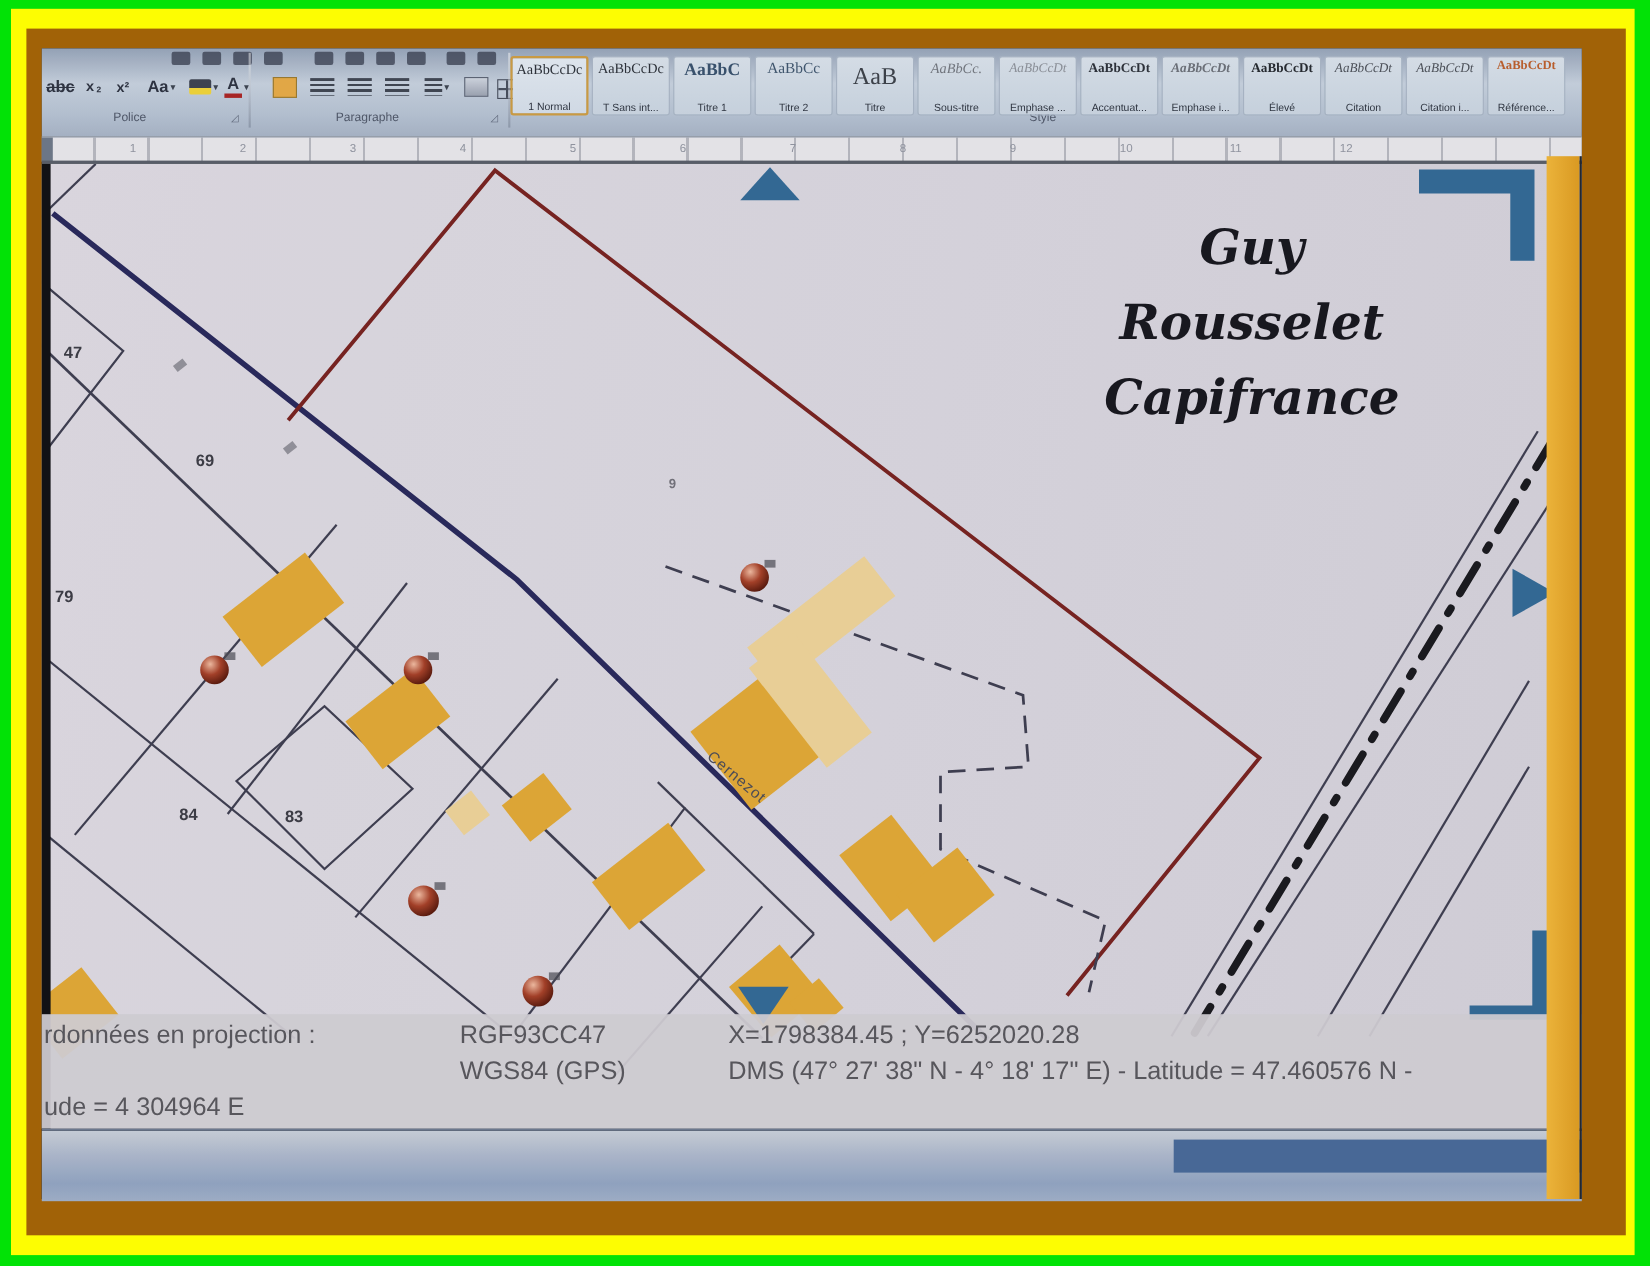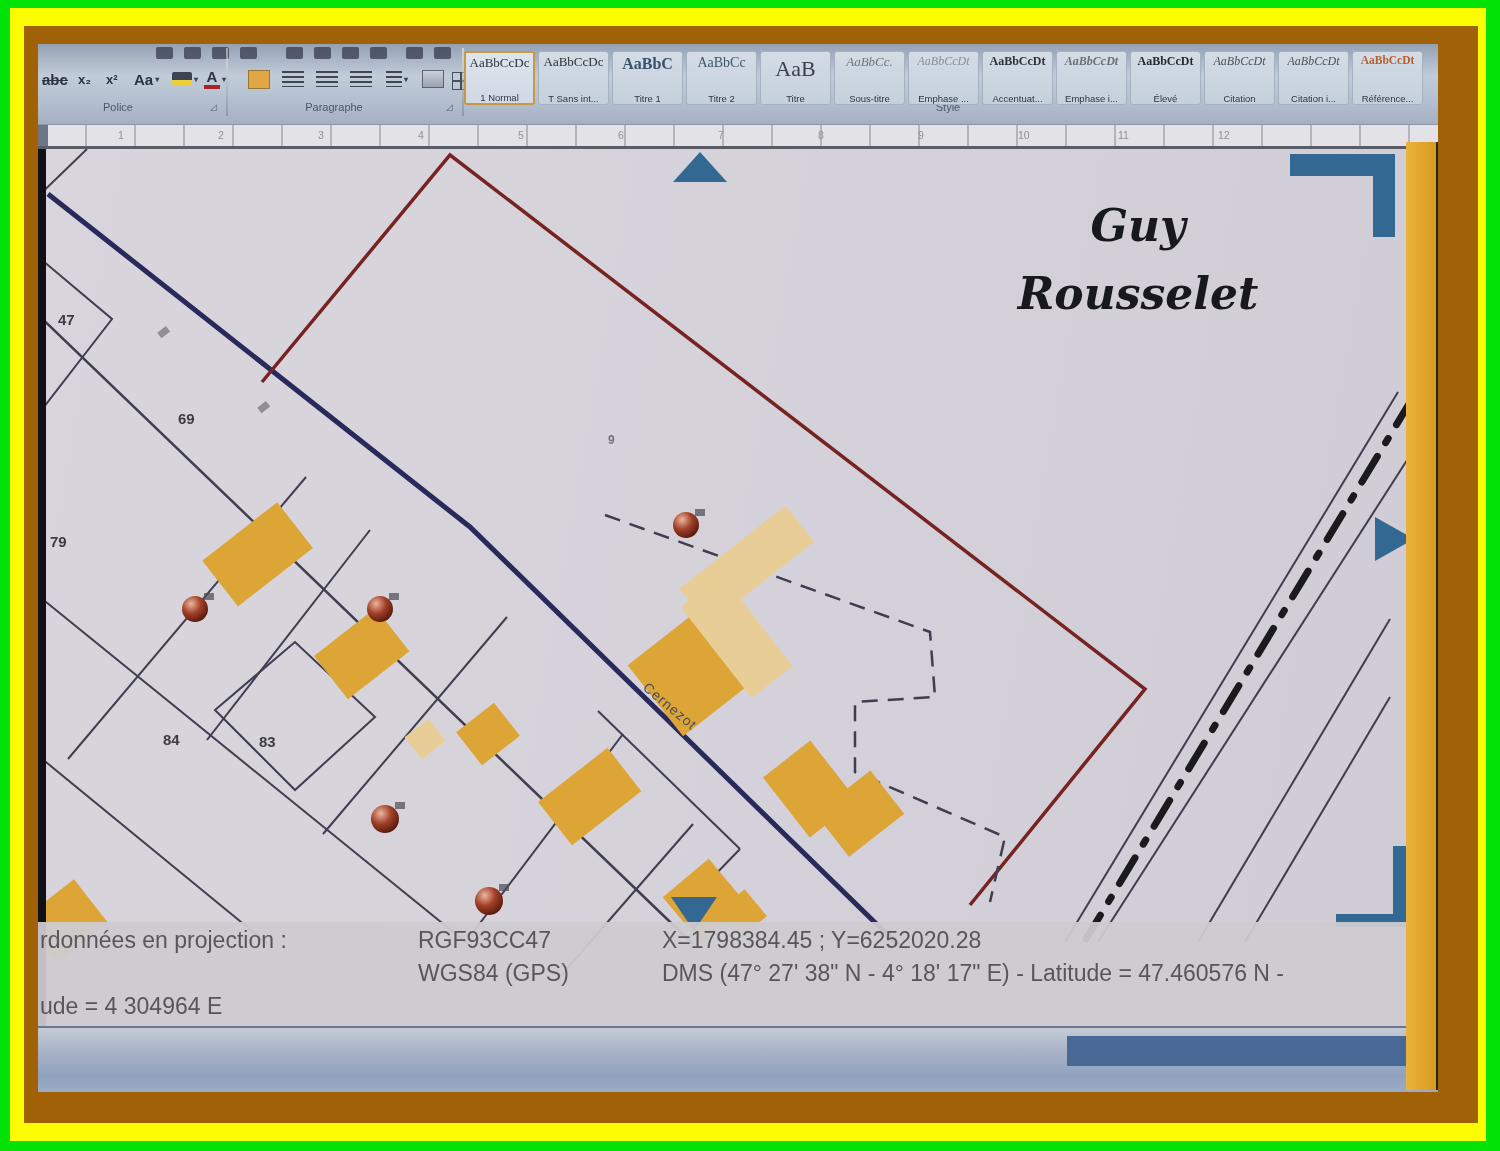--- a/index.html
+++ b/index.html
@@ -93,21 +93,21 @@
       <div class="mini" style="left:174px"></div>
       <div class="mini" style="left:202px"></div>
       <div class="mini" style="left:248px"></div>
       <div class="mini" style="left:276px"></div>
       <div class="mini" style="left:304px"></div>
       <div class="mini" style="left:332px"></div>
       <div class="mini" style="left:368px"></div>
       <div class="mini" style="left:396px"></div>
 
       <div class="ic" style="left:4px;text-decoration:line-through;">abc</div>
-      <div class="ic" style="left:40px;font-size:13px;">x₂</div>
+      <div class="ic" style="left:40px;font-size:13px;font-family:Liberation Mono, monospace;">x₂</div>
       <div class="ic" style="left:68px;font-size:13px;">x²</div>
       <div class="ic" style="left:96px;">Aa<span class="caret">▾</span></div>
       <div class="ic" style="left:134px;">
           <span class="hl-pen"></span>
           <span class="caret">▾</span>
         </div>
       <div class="ic" style="left:166px;">
           <span class="fc-a">A<span class="bar"></span></span>
           <span class="caret">▾</span>
         </div>
@@ -319,20 +319,21 @@
           <text x="570" y="295" font-size="12" opacity=".65">9</text>
         </g>
 
         <text transform="translate(604,540) rotate(40)" font-family="Liberation Sans, sans-serif" font-size="14" letter-spacing="1" fill="#4a4a56">Cernezot</text>
       </svg>
     </div>
     <div class="leftedge"></div>
 
     <div class="watermark">
       <div>Guy Rousselet</div>
+      <div>Capifrance</div>
     </div>
 
     <div class="infobar">
       <div class="irow">
         <span class="c1">rdonnées en projection :</span>
         <span class="c2">RGF93CC47</span>
         <span class="c3">X=1798384.45 ; Y=6252020.28</span>
       </div>
       <div class="irow">
         <span class="c2">WGS84 (GPS)</span>

